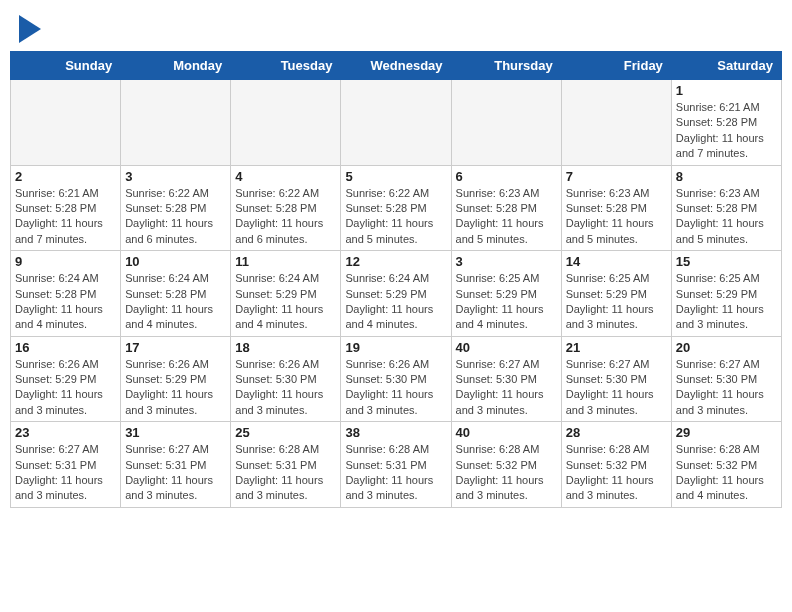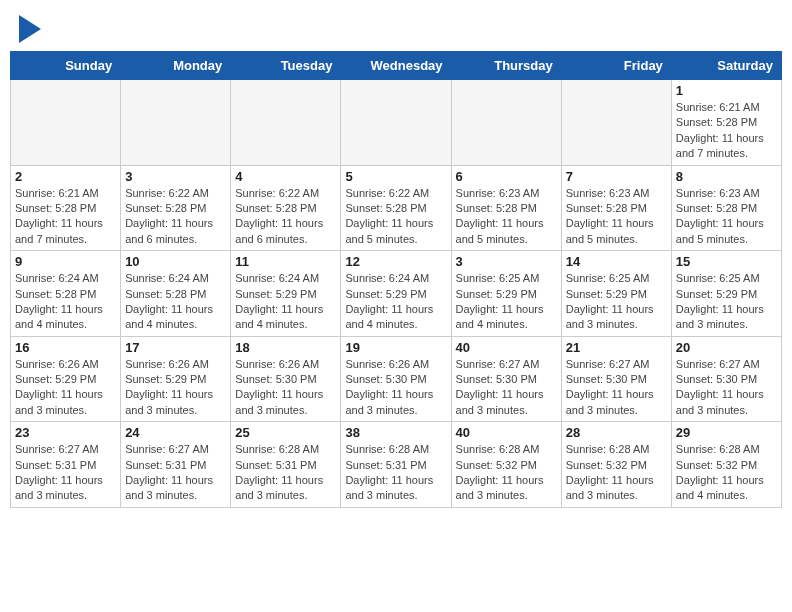--- a/index.html
+++ b/index.html
@@ -280,21 +280,21 @@
       </tr>
       <tr class="week-row">
         <td>
           <span class="day-num">23</span>
           <div class="day-info" style="white-space: pre-line;">Sunrise: 6:27 AM
 Sunset: 5:31 PM
 Daylight: 11 hours
 and 3 minutes.</div>
         </td>
         <td>
-          <span class="day-num">24</span>
+          <span class="day-num">31</span>
           <div class="day-info" style="white-space: pre-line;">Sunrise: 6:27 AM
 Sunset: 5:31 PM
 Daylight: 11 hours
 and 3 minutes.</div>
         </td>
         <td>
           <span class="day-num">25</span>
           <div class="day-info" style="white-space: pre-line;">Sunrise: 6:28 AM
 Sunset: 5:31 PM
 Daylight: 11 hours

